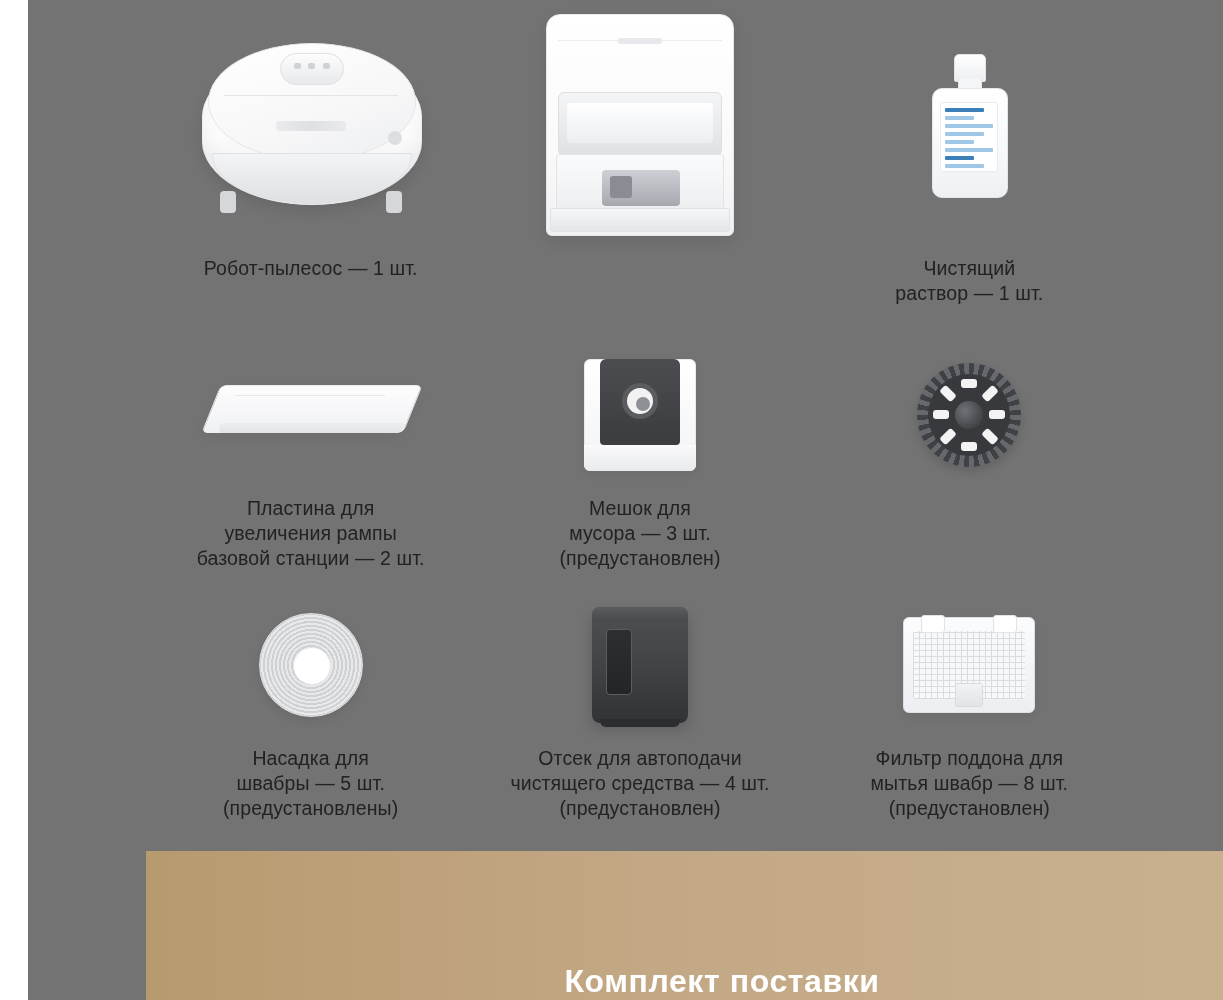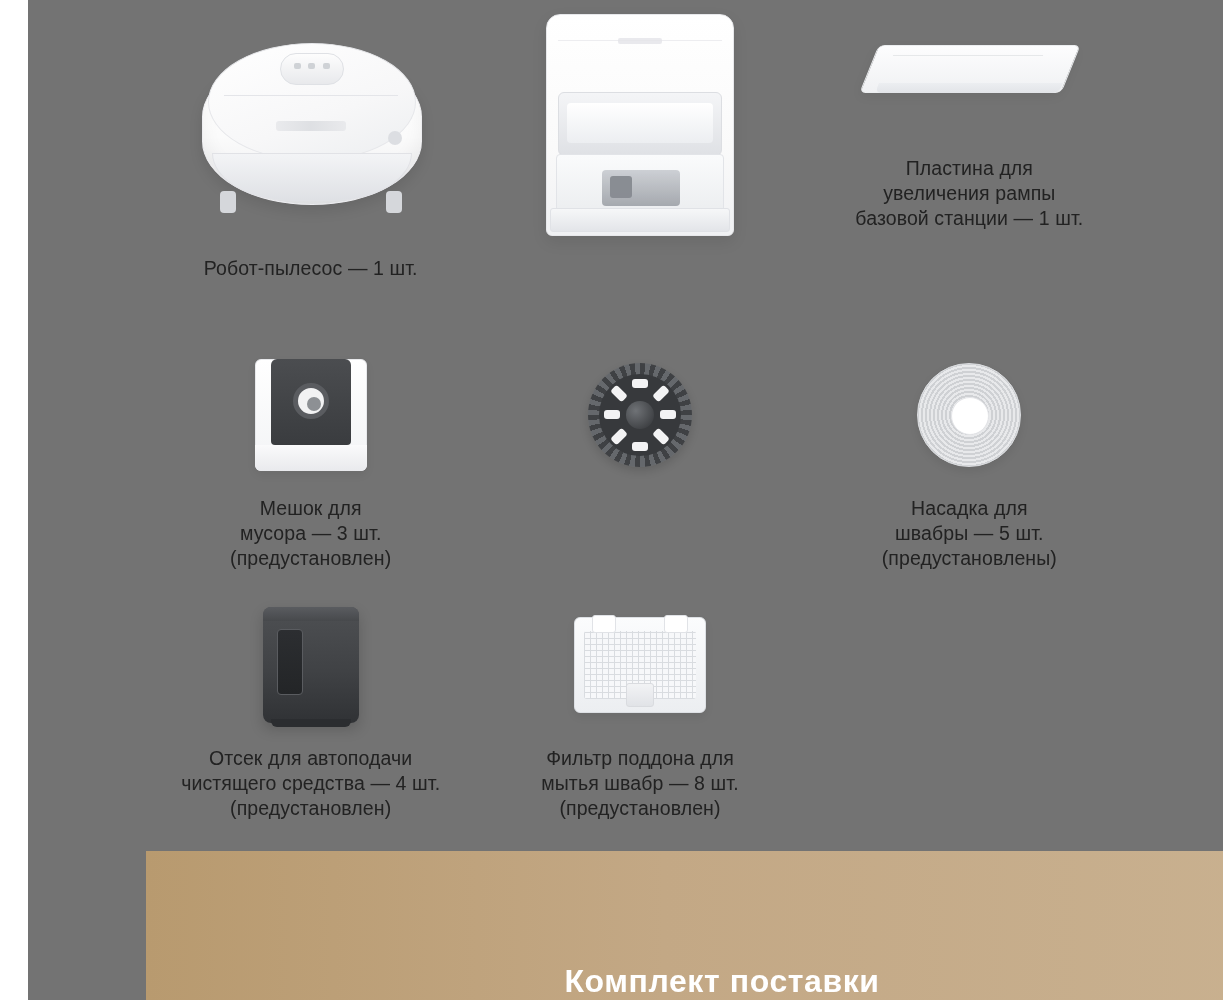--- a/index.html
+++ b/index.html
@@ -420,32 +420,53 @@
           <div class="lid"></div>
           <div class="brand"></div>
           <div class="panel"></div>
           <div class="tray"></div>
           <div class="mech"></div>
           <div class="ramp"></div>
         </div>
       </div>
     </div>
 
+    <div class="cell row1">
+      <div class="art">
+        <div class="bottle">
+          <div class="cap"></div>
+          <div class="neck"></div>
+          <div class="body"></div>
+          <div class="label">
+            <i class="dark mid"></i>
+              <i class="short"></i>
+              <i></i>
+              <i class="mid"></i>
+            <i class="short"></i>
+              <i></i>
+              <i class="dark short"></i>
+              <i class="mid"></i>
+          </div>
+        </div>
+      </div>
+      <div class="caption">Чистящий
+раствор — 1 шт.</div>
+    </div>
 
     <div class="cell row2">
       <div class="art">
         <div class="plate">
           <div class="top"></div>
           <div class="lip"></div>
           <div class="ridge"></div>
         </div>
       </div>
       <div class="caption">Пластина для
 увеличения рампы
-базовой станции — 1 шт.</div>
+базовой станции — 2 шт.</div>
     </div>
 
     <div class="cell row2">
       <div class="art">
         <div class="bag">
           <div class="white"></div>
           <div class="dark"></div>
           <div class="hole"></div>
           <div class="fold"></div>
         </div>

